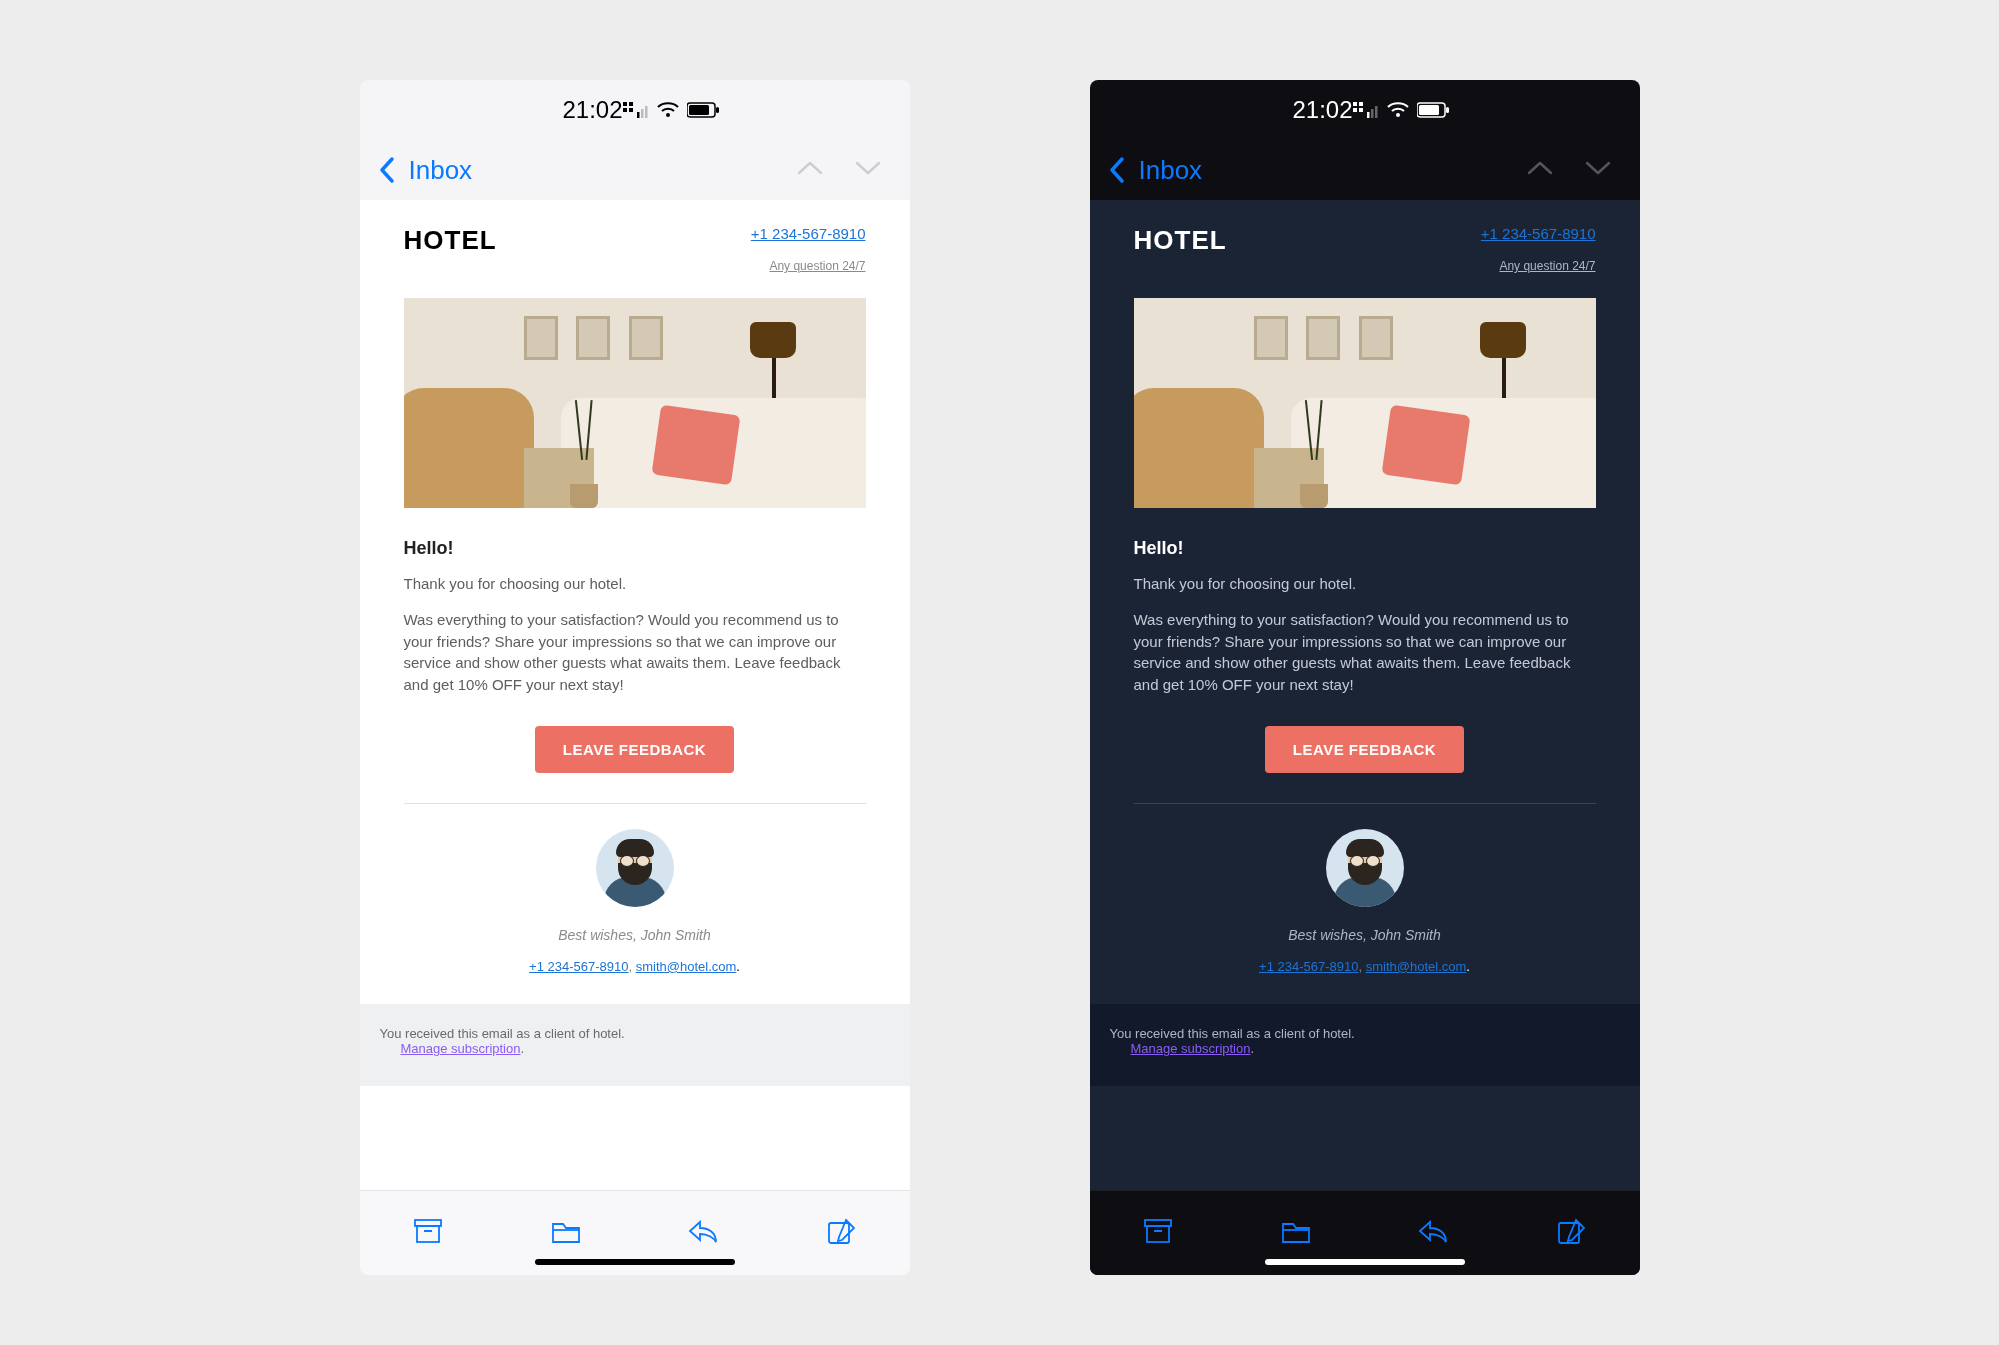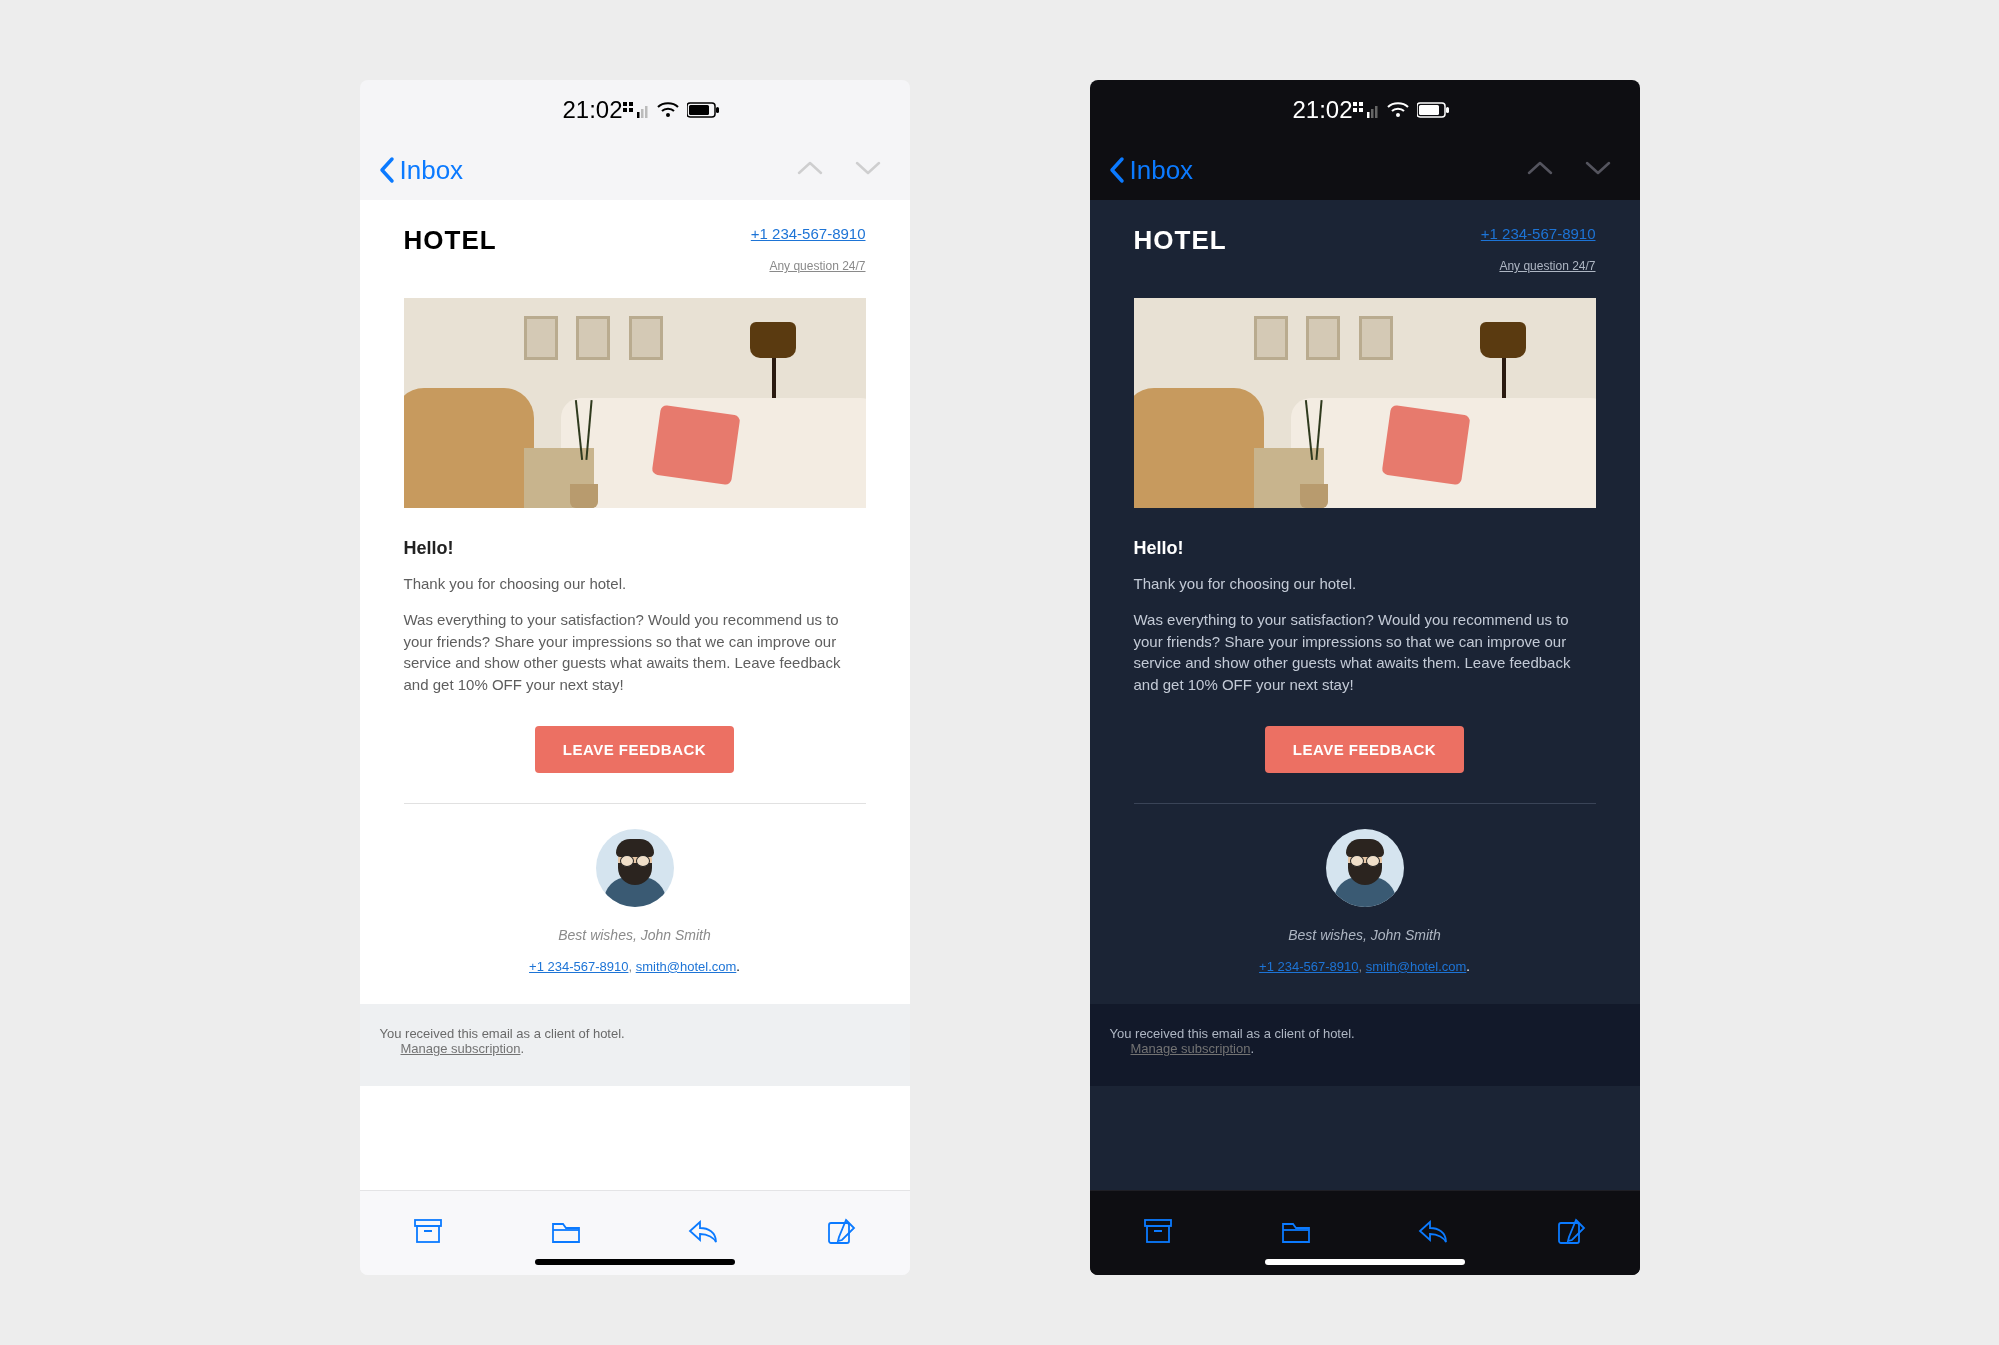--- a/index.html
+++ b/index.html
@@ -40,21 +40,21 @@
   .status-icons svg { display:block; }
 
   
   .nav-bar {
     height: 60px;
     display: flex;
     align-items: center;
     justify-content: space-between;
     padding: 0 18px;
   }
-  .nav-left { display:flex; align-items:center; gap:4px; color:#0b7aff; font-size:26px; }
+  .nav-left { display:flex; align-items:center; gap:13px; color:#0b7aff; font-size:26px; }
   .nav-arrows { display:flex; gap:30px; padding-right:10px; }
   .nav-arrows .chev { opacity:.35; }
   .dark .nav-arrows .chev { opacity:.45; color:#aab; }
   .light .nav-arrows .chev { color:#888; }
 
   
   .mail-body { flex:1; overflow:hidden; }
   .light .mail-body { background:#fff; }
   .dark  .mail-body { background:#1b2435; }
   .mail-inner { padding: 25px 44px 0; }
@@ -180,21 +180,21 @@
   .sig-sep { color:#888; }
 
   .footer {
     margin-top: 30px;
     padding: 22px 20px 30px;
     text-align:left;
     font-size:13px;
   }
   .light .footer { background:#eef0f2; color:#6a6a6a; }
   .dark  .footer { background:#12192a; color:#aeb6c3; }
-  .footer a { color:#737373; text-decoration:underline;padding-left:21px; }
+  .footer a { color:#8b5cf6; text-decoration:underline;padding-left:21px; }
 
   
   .toolbar {
     height:85px;
     display:flex; justify-content:space-around; align-items:center;
     color:#0b7aff;
   }
   .light .toolbar { background:#f8f8fa; border-top:1px solid #e4e4e6; }
   .dark  .toolbar { background:#0e0e12; border-top:1px solid #1f1f25; }
   .toolbar svg { width:34px; height:34px; stroke:#0b7aff; stroke-width:1.8; fill:none; }

